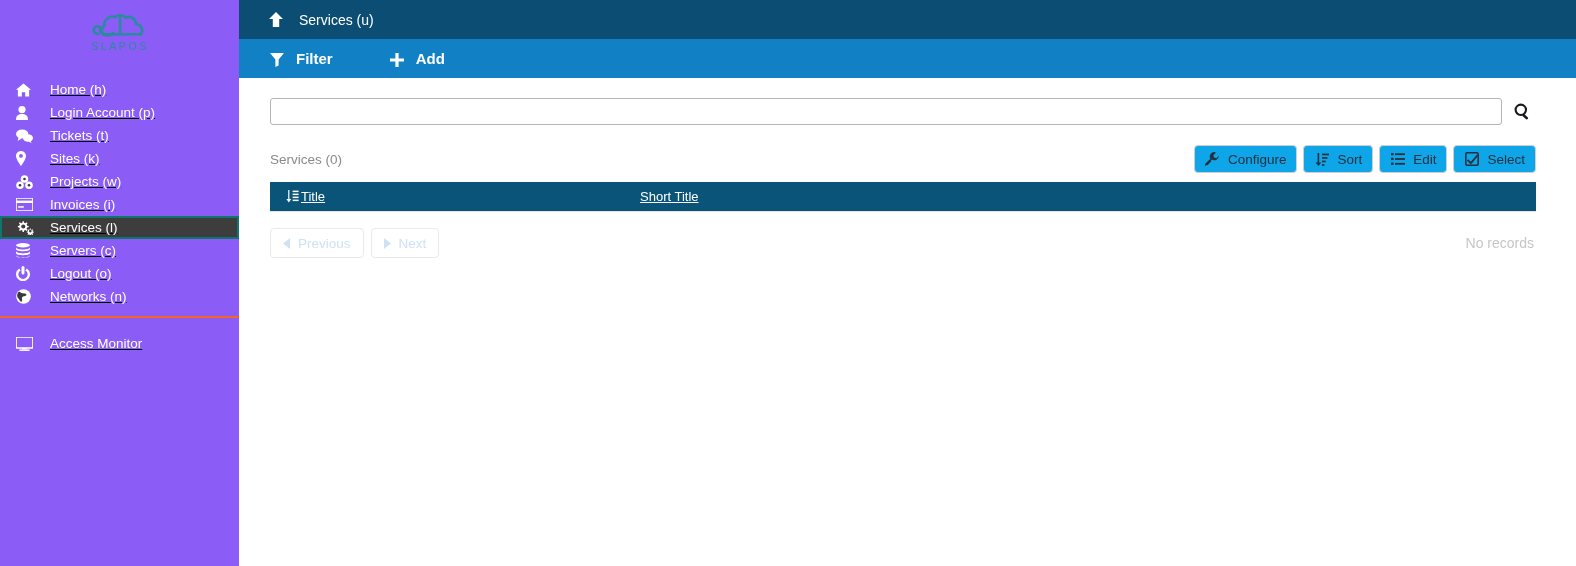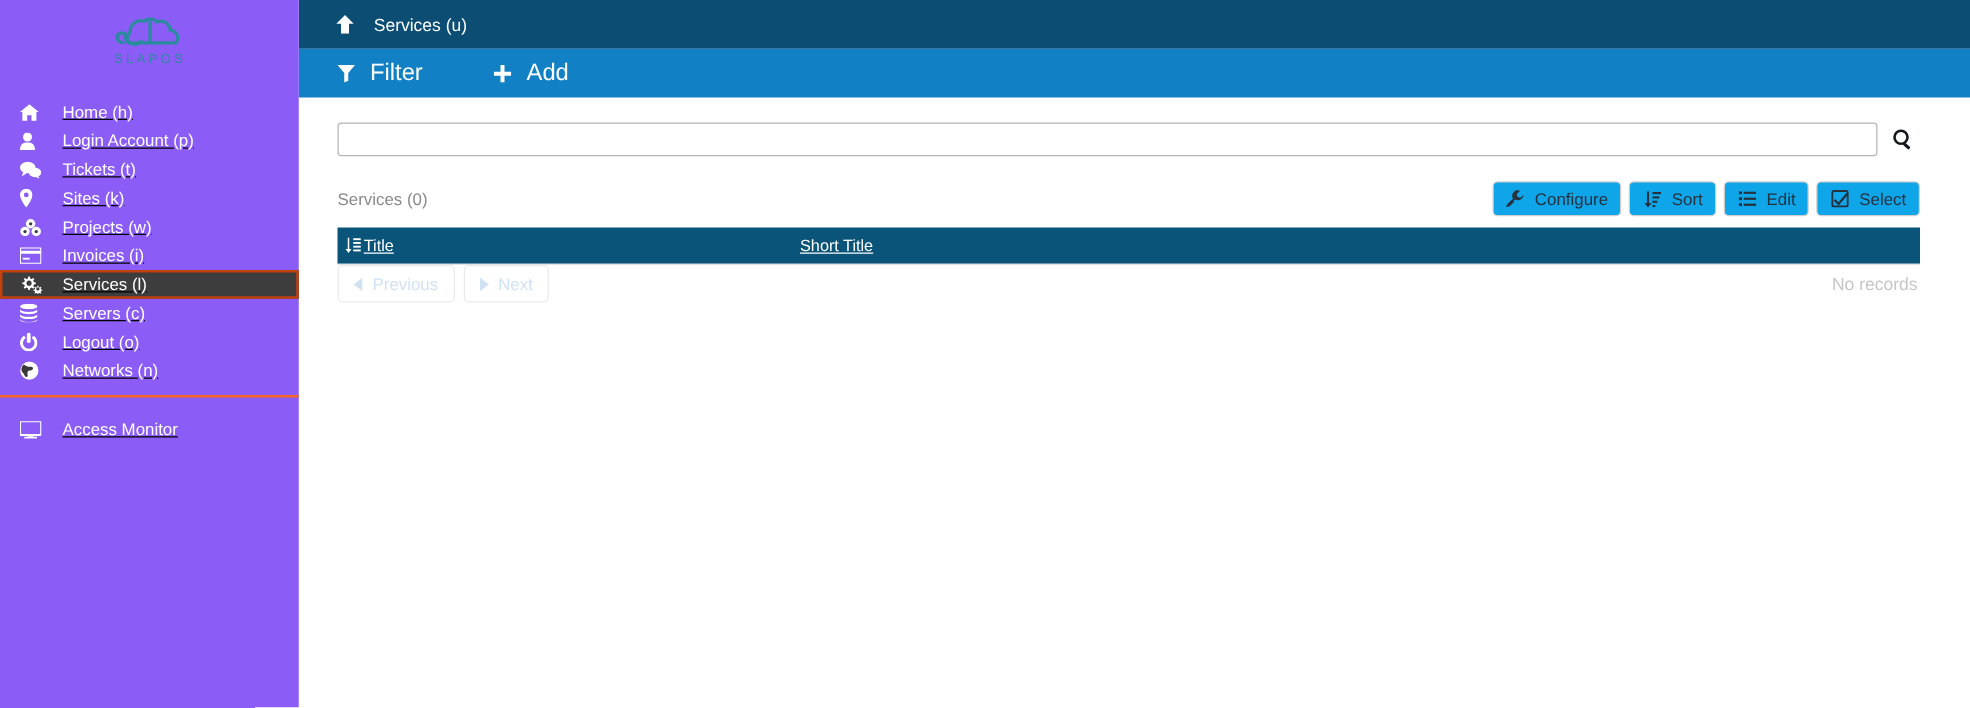--- a/index.html
+++ b/index.html
@@ -29,21 +29,21 @@
   .nav-item {
     display: flex; align-items: center;
     height: 23px;
     padding-left: 14px;
     color: #ffffff;
     font-size: 13.5px;
     cursor: pointer;
     border: 2px solid transparent;
   }
   .nav-item.active {
-    border: 2px solid #c2410c;
+    border: 2px solid #0f766e;
     background: #3d3d3d;
   }
   .nav-ico {
     width: 24px; flex: 0 0 24px;
     display: flex; align-items: center; justify-content: flex-start;
     color: #ffffff;
   }
   .nav-ico svg { display: block; fill: #ffffff; }
   .nav-label { padding-left: 10px; white-space: nowrap; line-height: 1; }
 
@@ -66,23 +66,23 @@
   .topbar .t-ico svg { fill: #ffffff; display:block; }
   .topbar .t-title { margin-left: 12px; font-size: 14px; }
 
   .toolbar {
     height: 39px; background: #1180c4;
     display: flex; align-items: center;
     padding-left: 30px;
     color: #ffffff;
   }
   .tb-btn {
-    display: flex; align-items: center;
-    color: #ffffff; font-size: 19px;
-    cursor: pointer; margin-right: 56px;
+    display: flex; align-items: flex-end;
+    color: #ffffff; font-size: 15px;
+    cursor: pointer; margin-right: 56px; font-weight: bold;
   }
   .tb-btn .tb-ico { width: 16px; display:flex; align-items:center; justify-content:center; }
   .tb-btn .tb-ico svg { fill:#ffffff; display:block; }
   .tb-btn .tb-lbl { margin-left: 11px; }
 
   .content { padding: 20px 40px 0 31px; }
 
   .searchrow { display: flex; align-items: center; }
   .searchinput {
     flex: 1 1 auto;
@@ -129,28 +129,28 @@
   .thead {
     background: #0a5479;
     height: 29px;
     display: flex; align-items: center;
     color: #ffffff;
   }
   .th { font-size: 13px; display:flex; align-items:center; }
   .th a { color: #ffffff; text-decoration: underline; cursor: pointer; }
   .th-sort-ico { display:flex; align-items:center; margin-right: 2px; }
   .th-sort-ico svg { display:block; fill:#ffffff; }
-  .th-title { width: 370px; padding-left: 6px; }
+  .th-title { width: 370px; padding-left: 16px; }
   .th-short { width: 528px; }
   .th-status { flex: 1 1 auto; }
 
   .tablebottom {
     display: flex; align-items: center; justify-content: space-between;
     border-top: 1px solid #e3e3e3;
-    padding-top: 0;
+    padding-top: 16px;
   }
   .pager { display: flex; }
   .pbtn {
     display: flex; align-items: center;
     height: 30px;
     border: 1px solid #eaeaea;
     border-radius: 4px;
     background: #ffffff;
     padding: 0 12px;
     margin-right: 7px;

